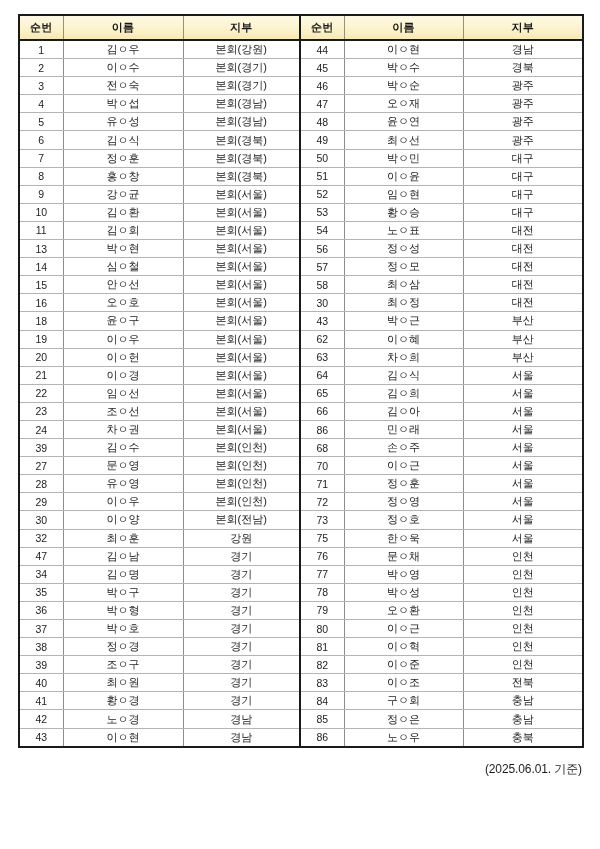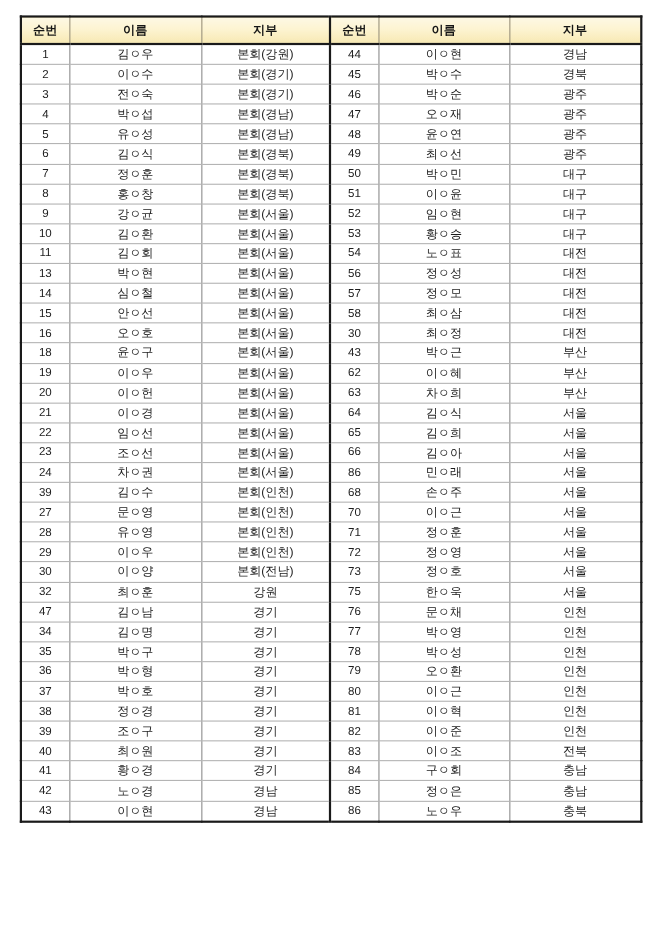--- a/index.html
+++ b/index.html
@@ -414,14 +414,15 @@
           <td class="num">43</td>
           <td>이ㅇ현</td>
           <td class="last-in-group">경남</td>
           <td class="num">86</td>
           <td>노ㅇ우</td>
           <td class="last">충북</td>
         </tr>
       </tbody>
   </table>
 
+  <div class="footnote">(2025.06.01. 기준)</div>
 
 </div>
 
 </body></html>

